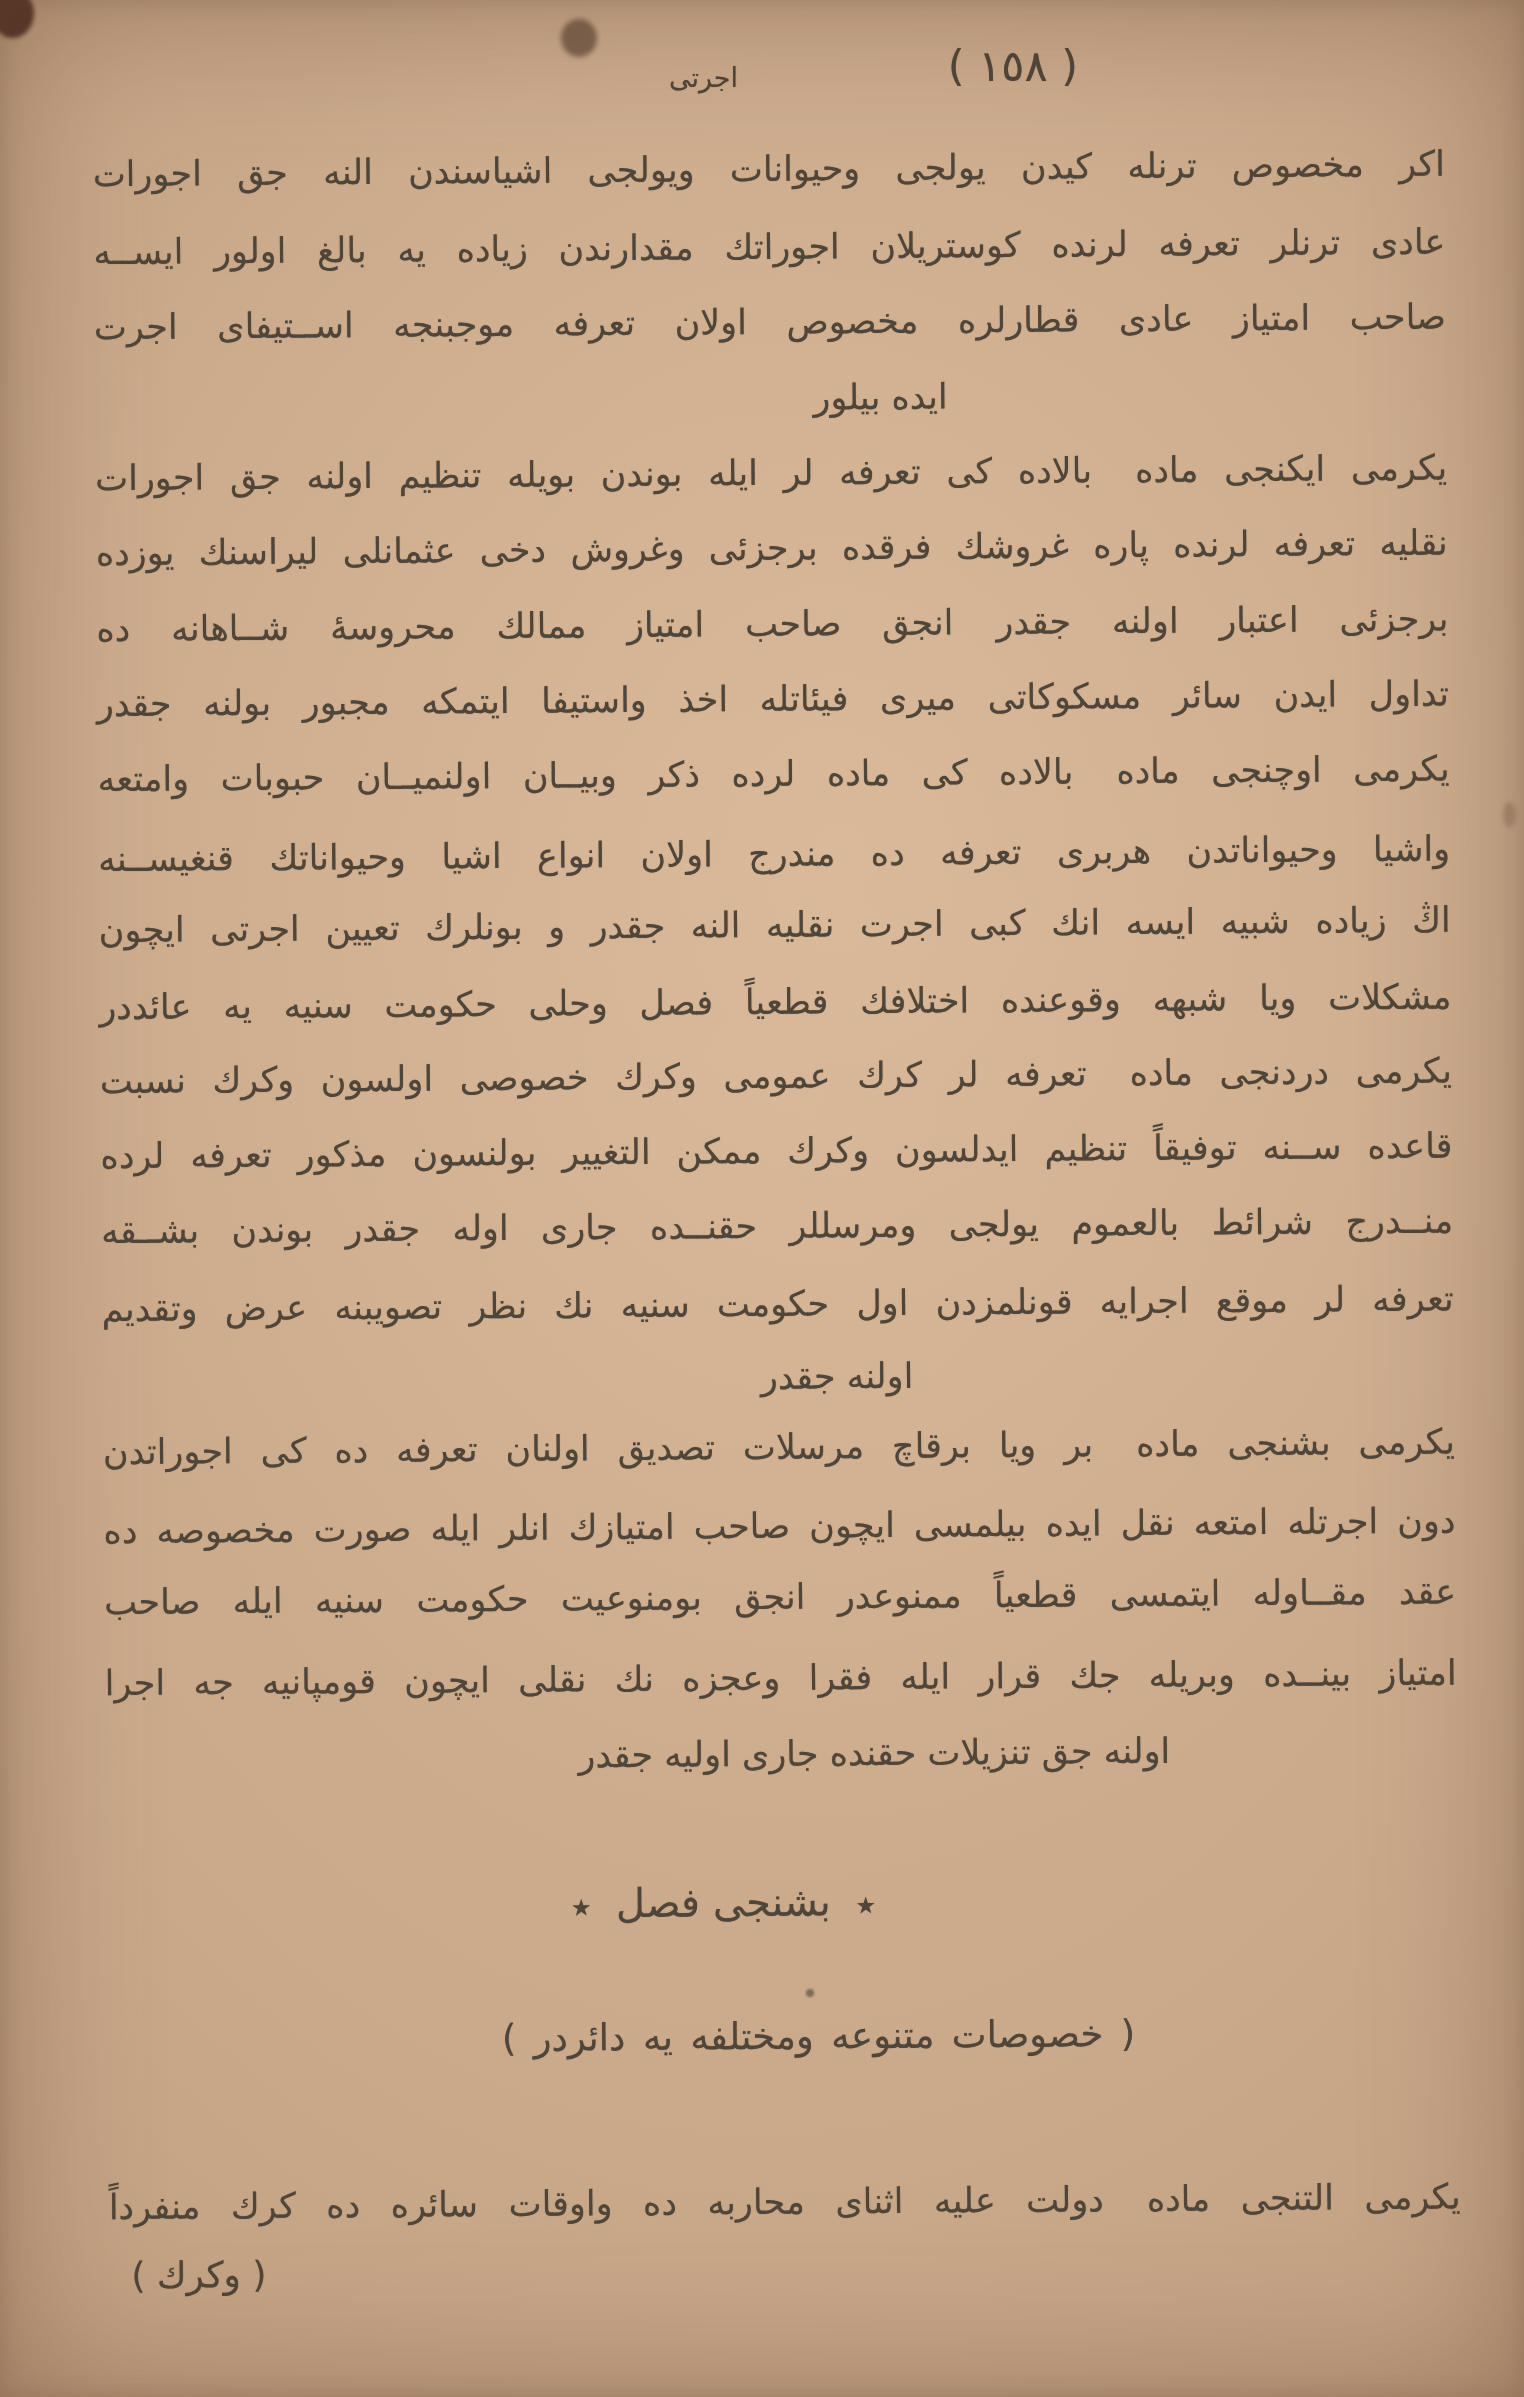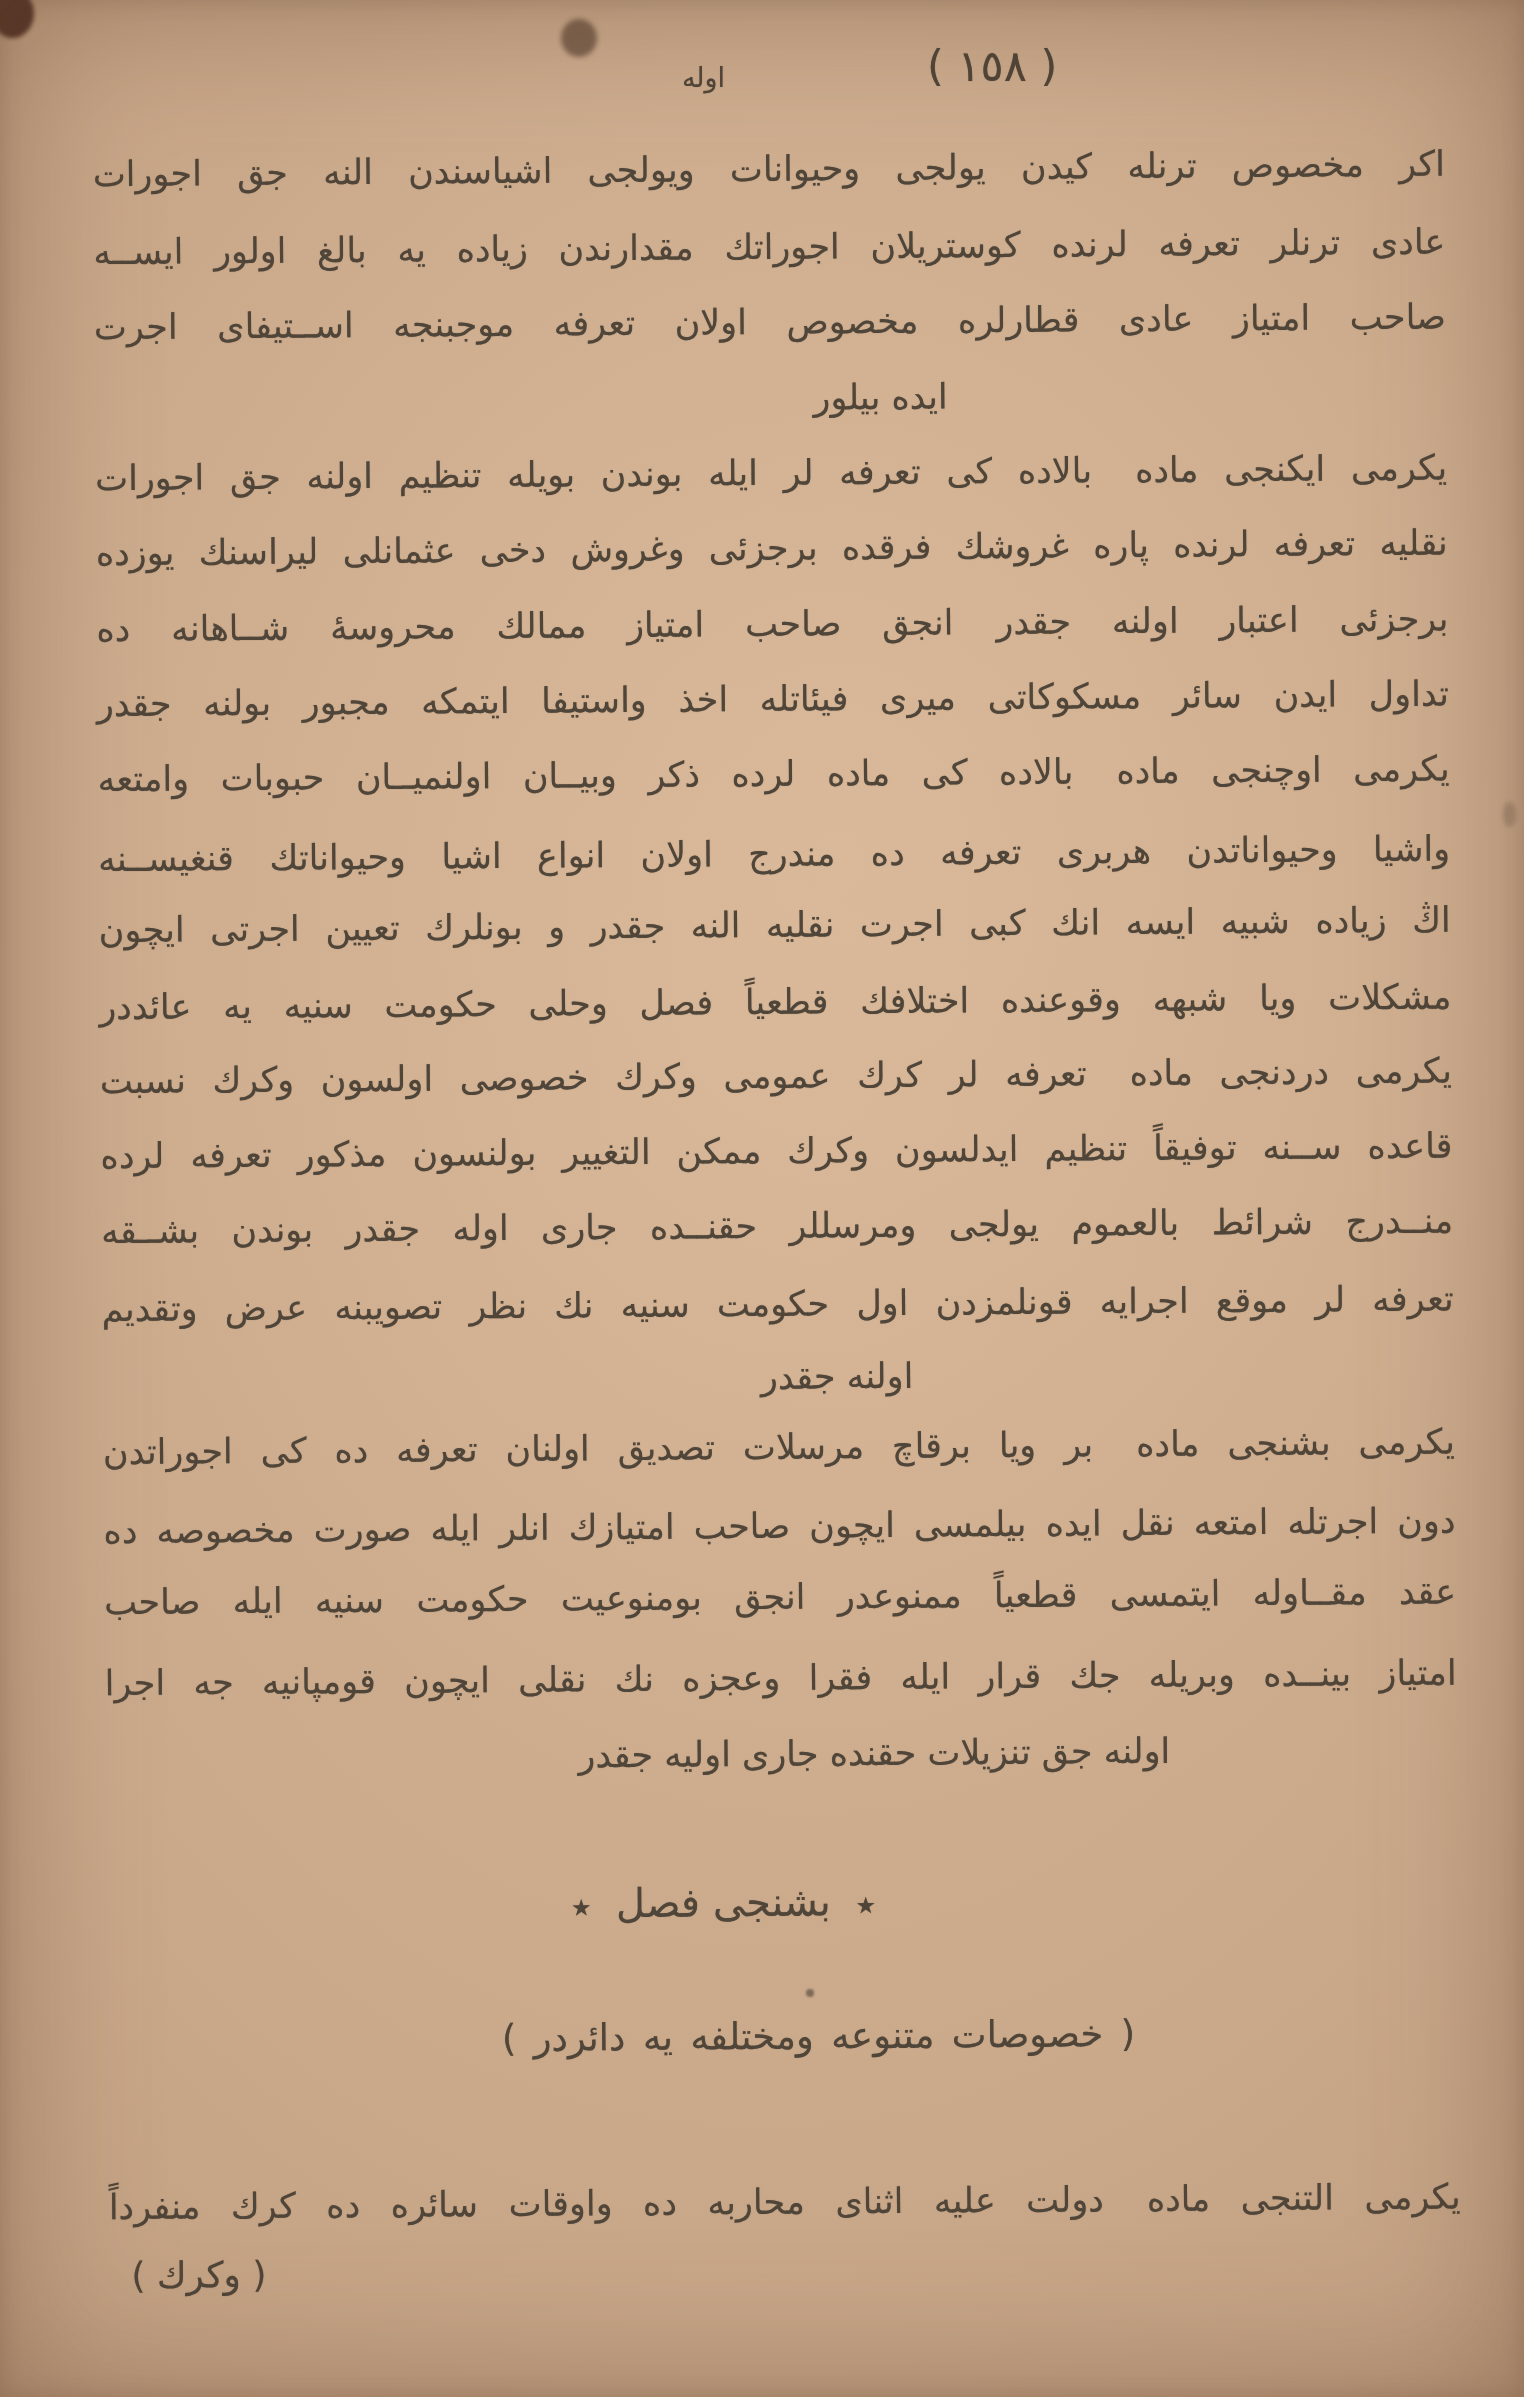--- a/index.html
+++ b/index.html
@@ -36,21 +36,21 @@
   }
   .full{ text-align:justify; text-align-last:justify; text-justify:inter-word; }
   .gap{ display:inline-block; width:43px; height:0.9px; }
   .header-word{
     position:absolute; top:62px; left:633px; width:141px;
     font-size:27px; text-align:center;
     text-shadow:0 0 0.9px rgba(74,62,48,.55);
   }
   .page-number{
     position:absolute; top:41px; left:927px; width:151px;
-    font-size:43px; text-align:left; letter-spacing:3.8px;
+    font-size:43px; text-align:right; letter-spacing:3.8px;
     text-shadow:0 0 0.9px rgba(74,62,48,.55);
   }
   .section-heading{
     position:absolute; top:1879px; left:476px; width:480px;
     font-size:40px; text-align:center; direction:rtl;
     text-shadow:0 0 0.9px rgba(74,62,48,.55);
   }
   .section-heading .fleuron{ font-size:38px; padding:0 24.5px; position:relative; top:1.9px;}
   .section-subtitle{
     position:absolute; top:2015px; left:391px; width:838px;
@@ -72,21 +72,21 @@
 </head>
 <body>
 
 <div class="page">
 
   <div class="stain corner"></div>
   <div class="stain top-smudge"></div>
   <div class="stain dot"></div>
   <div class="stain edge"></div>
 
-  <div class="header-word">اوله</div>
+  <div class="header-word">اجرتى</div>
   <div class="page-number">( ١٥٨ )</div>
 
   <div class="textblock">
 
     <div class="line full" style="top:146px"><span>اكر مخصوص ترنله كيدن يولجى وحيوانات ويولجى اشياسندن النه جق اجورات</span></div>
     <div class="line full" style="top:224px"><span>عادى ترنلر تعرفه لرنده كوستريلان اجوراتك مقدارندن زياده يه بالغ اولور ايســه</span></div>
     <div class="line full" style="top:299px"><span>صاحب امتياز عادى قطارلره مخصوص اولان تعرفه موجبنجه اســتيفاى اجرت</span></div>
     <div class="line" style="top:375px;padding-right:499px"><span>ايده بيلور</span></div>
 
     <div class="line full" style="top:450px"><span>يكرمى ايكنجى ماده</span><span class="gap"></span><span>بالاده كى تعرفه لر ايله بوندن بويله تنظيم اولنه جق اجورات</span></div>

